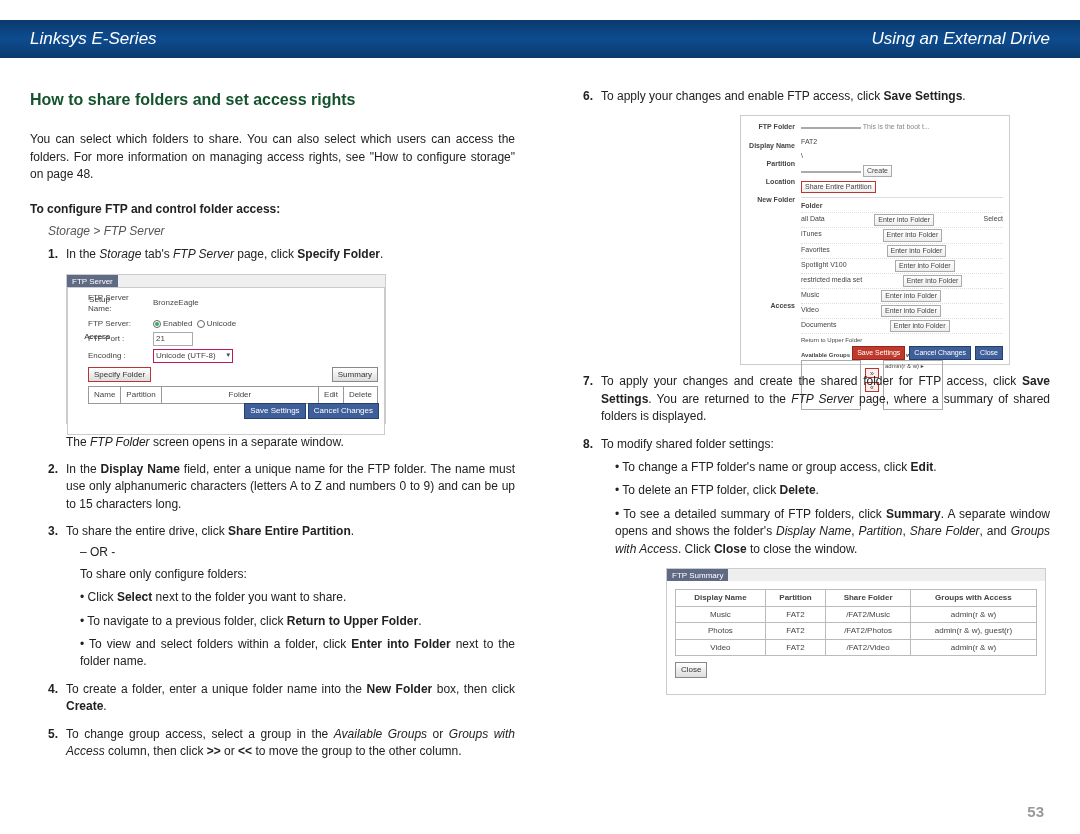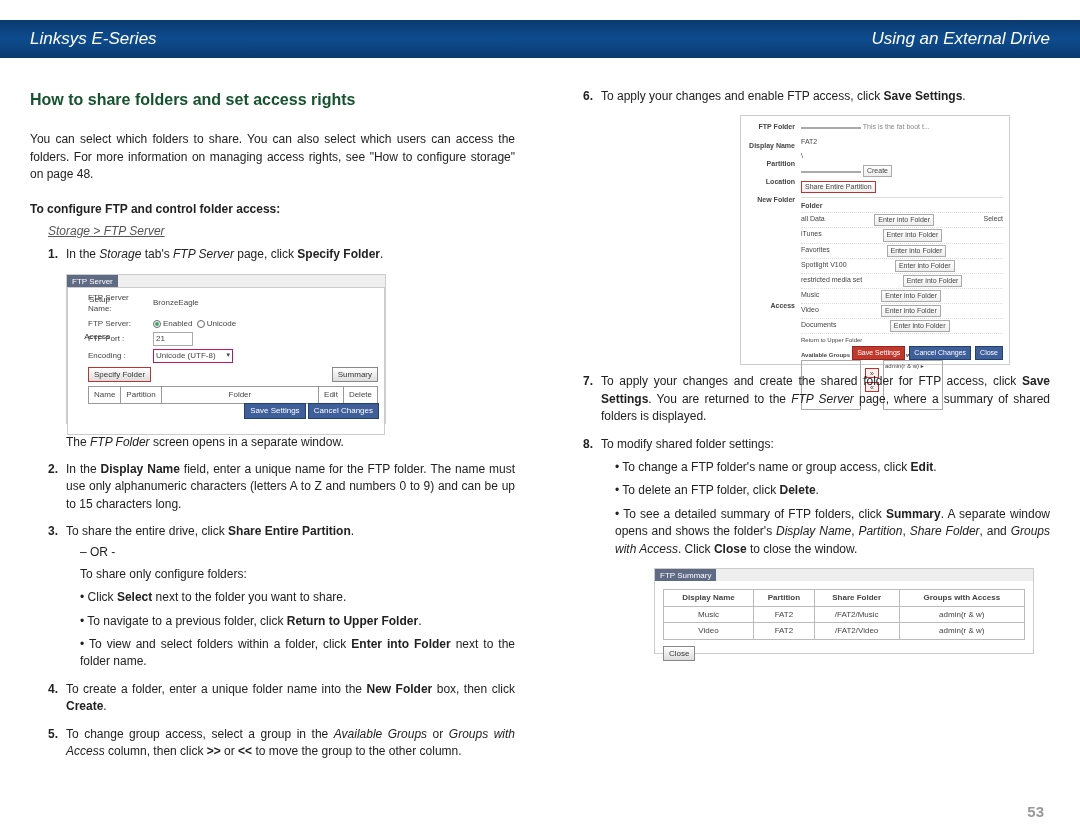--- a/index.html
+++ b/index.html
@@ -31,21 +31,21 @@
   }
   .col { flex: 1; font-size: 12px; line-height: 1.45; }
   h1 {
     color: #14532d;
     font-size: 16px;
     font-weight: 600;
     margin-bottom: 20px;
   }
   .intro { text-align: justify; margin-bottom: 18px; }
   .sub { font-weight: 700; margin-bottom: 4px; font-size: 12px; }
-  .breadcrumb { color: #555; font-style: italic; margin-left: 18px; margin-bottom: 6px; font-size: 12px; text-decoration: underline;}
+  .breadcrumb { color: #555; font-style: italic; margin-left: 18px; margin-bottom: 6px; font-size: 12px;}
   ol { list-style: none; padding-left: 18px; }
   ol > li { margin-bottom: 10px; text-align: justify; position: relative; padding-left: 18px; }
   ol > li .num { position: absolute; left: 0; font-weight: 700; }
   ul.dash { list-style: none; padding-left: 14px; margin-top:6px;}
   ul.dash li::before { content: "• "; }
   ul.dash li { margin-bottom: 6px; text-align: justify;}
   .or { margin: 4px 0 4px 14px;}
   .shareonly { margin: 0 0 6px 14px;}
   .note { margin: 10px 0 10px 36px; font-size: 12px;}
   .screenshot {
@@ -82,21 +82,21 @@
   .tinybt{font-size:7px;border:1px solid #aaa;background:linear-gradient(#fff,#eee);padding:0 3px;display:inline-block;}
   .foldlist{border-top:1px solid #ddd;margin-top:4px;padding-top:2px;}
   .frow{display:flex;justify-content:space-between;border-bottom:1px dotted #ddd;padding:1px 0;}
   .accessbox{display:flex;gap:4px;margin-top:6px;}
   .listbox{border:1px solid #aaa;width:60px;height:50px;font-size:6px;padding:1px;}
   .midbtns{display:flex;flex-direction:column;gap:4px;justify-content:center;}
   .redb{border:1px solid #b33;width:14px;height:10px;background:#fee;text-align:center;font-size:7px;line-height:9px;}
   .s2bottom{position:absolute;right:6px;bottom:4px;display:flex;gap:4px;}
   .s2bottom .btn{font-size:7px;padding:1px 4px;}
   .s2bottom .red{background:#c0392b;color:#fff;border-color:#922;}
-  .s3 { width: 380px; height:86px; margin-left:auto; margin-right:16px; background:#eee; border:1px solid #ccc;font-size:8px;position:relative;}
+  .s3 { width: 380px; height:127px; margin-left:auto; margin-right:4px; background:#eee; border:1px solid #ccc;font-size:8px;position:relative;}
   .s3 .tab1{top:0;left:0;}
   .s3inner{position:absolute;top:12px;left:0;right:0;bottom:0;background:#fff;padding:8px;}
   .tbl3{width:100%;border-collapse:collapse;font-size:8px;text-align:center;}
   .tbl3 th,.tbl3 td{border:1px solid #bbb;padding:2px 4px;}
   .closeb{margin-top:6px;display:inline-block;}
   .pagenum{position:absolute;right:36px;bottom:14px;color:#999;font-weight:700;font-size:15px;}
 </style>
 </head>
 <body>
 
@@ -285,20 +285,26 @@
               </tr>
             </thead>
           <tbody id="t3b">
               <tr>
                 <td>Music</td>
                 <td>FAT2</td>
                 <td>/FAT2/Music</td>
                 <td>admin(r &amp; w)</td>
               </tr>
               <tr>
+                <td>Photos</td>
+                <td>FAT2</td>
+                <td>/FAT2/Photos</td>
+                <td>admin(r &amp; w), guest(r)</td>
+              </tr>
+              <tr>
                 <td>Video</td>
                 <td>FAT2</td>
                 <td>/FAT2/Video</td>
                 <td>admin(r &amp; w)</td>
               </tr>
             </tbody>
         </table>
         <span class="btn closeb">Close</span>
       </div>
     </div>

